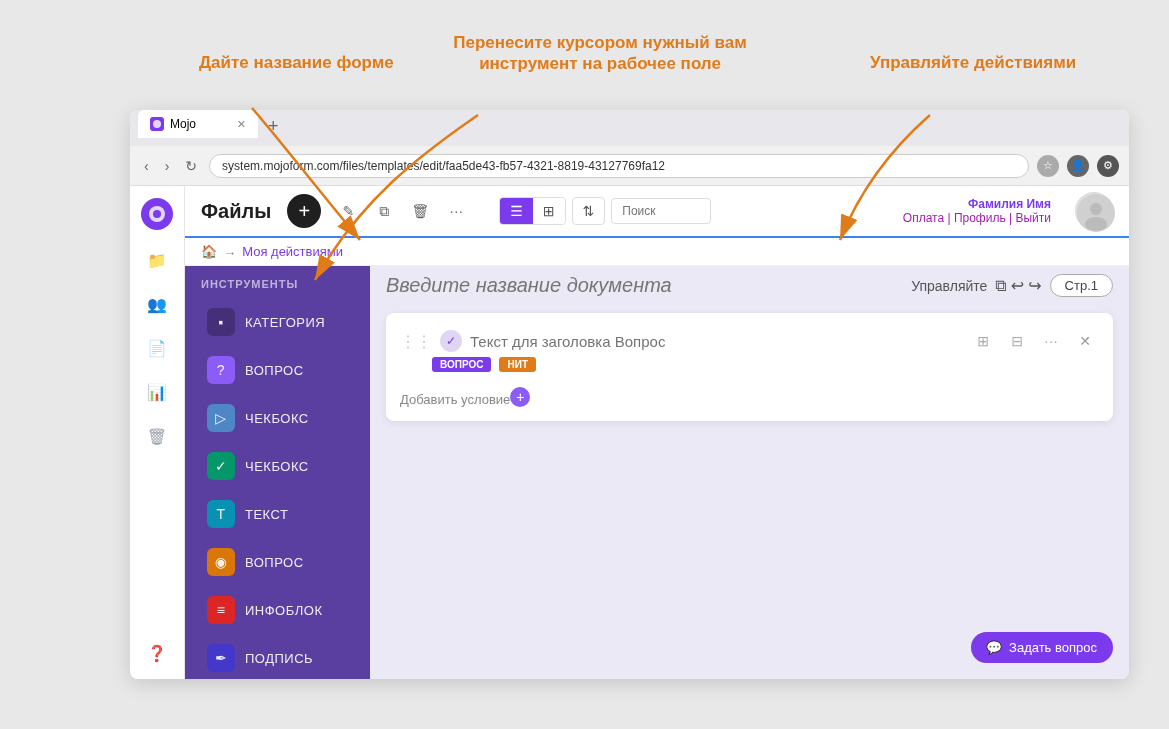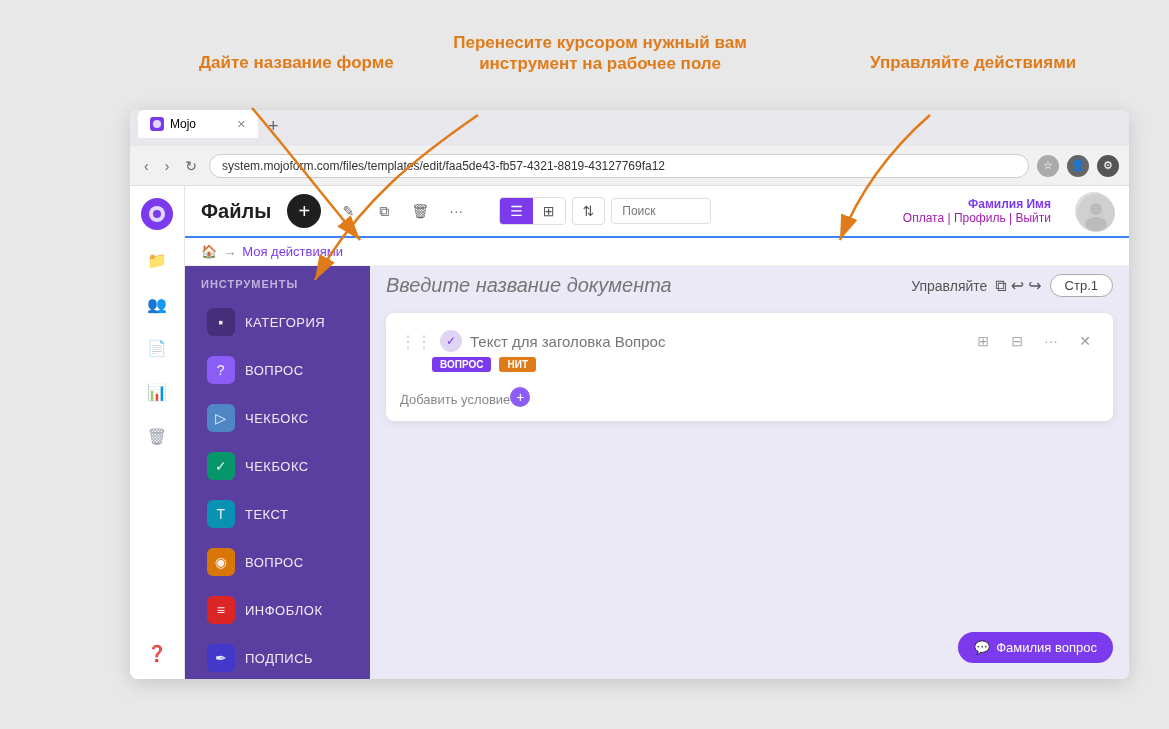--- a/index.html
+++ b/index.html
@@ -797,19 +797,19 @@
                 <div class="condition-row">
                   <span>Добавить условие</span>
                   <div class="condition-add-btn">+</div>
                 </div>
               </div>
             </div>
           </div>
 
           <button class="ask-question-btn">
             <span>💬</span>
-            <span>Фамилия вопрос</span>
+            <span>Задать вопрос</span>
           </button>
         </div>
       </div>
     </div>
   </div>
 </div>
 
 </body></html>

